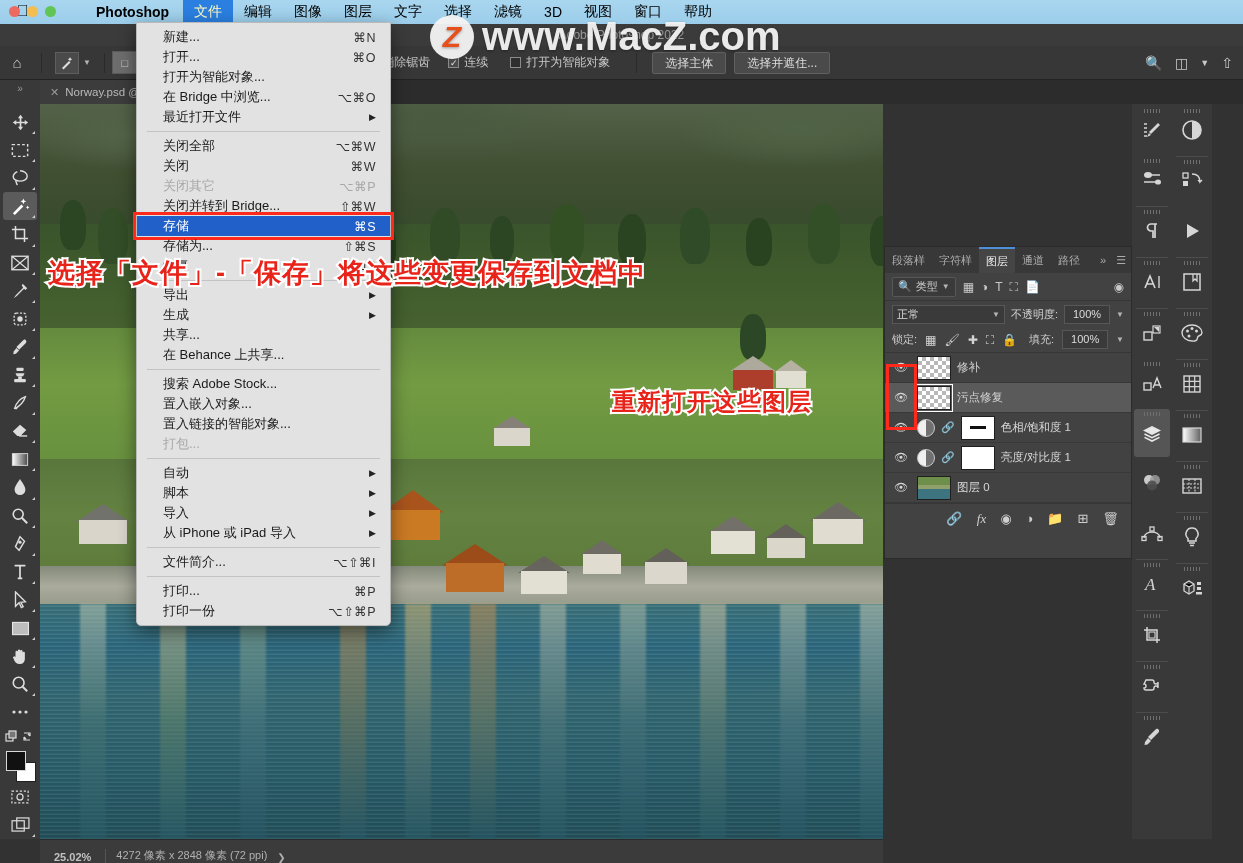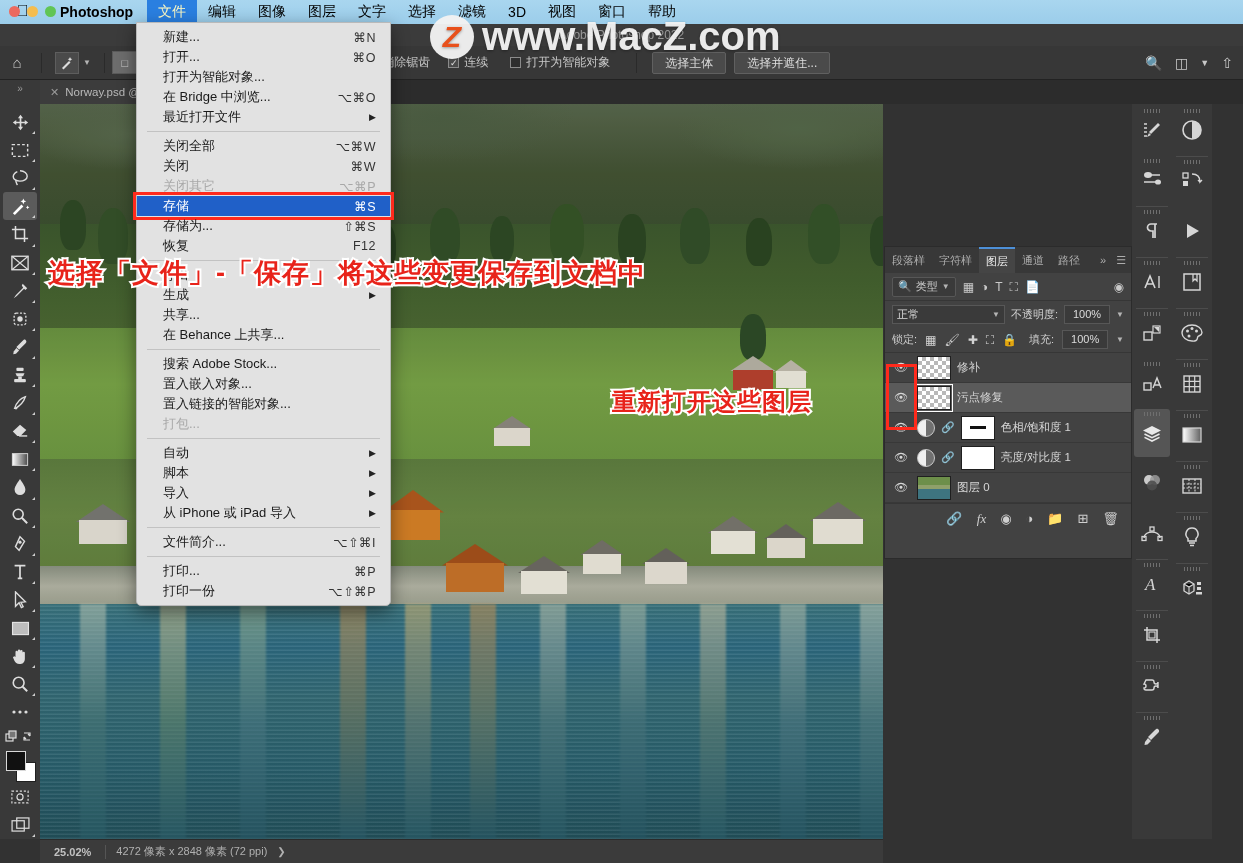--- a/index.html
+++ b/index.html
@@ -11,21 +11,21 @@
   }
   #app { position: relative; width: 1243px; height: 863px; }
 
   
   .macbar {
     position: absolute; left: 0; top: 0; width: 1243px; height: 24px;
     background: linear-gradient(#a9d6ef, #9bcdea);
     display: flex; align-items: center; font-size: 14px; color: #000;
   }
   .macbar .apple { width: 46px; text-align: center; font-size: 16px; line-height: 1; padding-bottom:2px;}
-  .macbar .appname { font-weight: bold; padding: 0 14px; font-size: 14px;}
+  .macbar .appname { font-weight: bold; padding: 0 14px; font-size: 14px; margin-left: 36px;}
   .macbar .mi { padding: 3px 11px; font-size: 14px; }
   .macbar .mi.active { background: #2a7fe0; color: #fef9c3; }
 
   
   .titlebar {
     position: absolute; left: 0; top: 24px; width: 1243px; height: 22px;
     background: #3b3b3b;
   }
   .dot { position: absolute; top: 6px; width: 11px; height: 11px; border-radius: 50%; }
   .dot.r { left: 9px;  background: #ec6a5f; }
@@ -281,21 +281,21 @@
   }
   .wm .zlogo {
     width:44px;height:44px;border-radius:50%;background:#f3f3f3;
     display:flex;align-items:center;justify-content:center;
     color:#f0511a; font-size:30px; font-weight:bold; font-style:italic;
   }
 
   
   .statusbar {
     position:absolute; left:40px; top:839px; width:843px; height:24px;
-    background:#3b3b3b; display:flex; align-items:center;
+    background:#3b3b3b; display:flex; align-items:flex-end;
     color:#c2c2c2; font-size:11px; border-top:1px solid #2a2a2a;
   }
   .statusbar .zoom { padding:0 14px; font-weight:bold; }
   .statusbar .sep { width:1px;height:14px;background:#555; }
   .statusbar .dims { padding:0 10px; color:#b0b0b0; }
   .statusbar .arr { color:#b0b0b0; font-size:10px; }
   .bottomstrip { position:absolute; left:0; top:839px; width:1243px; height:24px;
      background:#323232; }
 </style>
 </head>
@@ -693,20 +693,24 @@
         <span class="key">⌥⌘W</span>
       </div>
     <div class="row">
         <span class="lbl">关闭</span>
         <span class="key">⌘W</span>
       </div>
     <div class="row dis">
         <span class="lbl">关闭其它</span>
         <span class="key">⌥⌘P</span>
       </div>
+    <div class="row">
+        <span class="lbl">关闭并转到 Bridge...</span>
+        <span class="key">⇧⌘W</span>
+      </div>
     <div style="position:relative;">
       <div class="row hl">
           <span class="lbl">存储</span>
           <span class="key">⌘S</span>
         </div>
       <div class="menu-hl-outline"></div>
     </div>
     <div class="row">
         <span class="lbl">存储为...</span>
         <span class="key">⇧⌘S</span>

